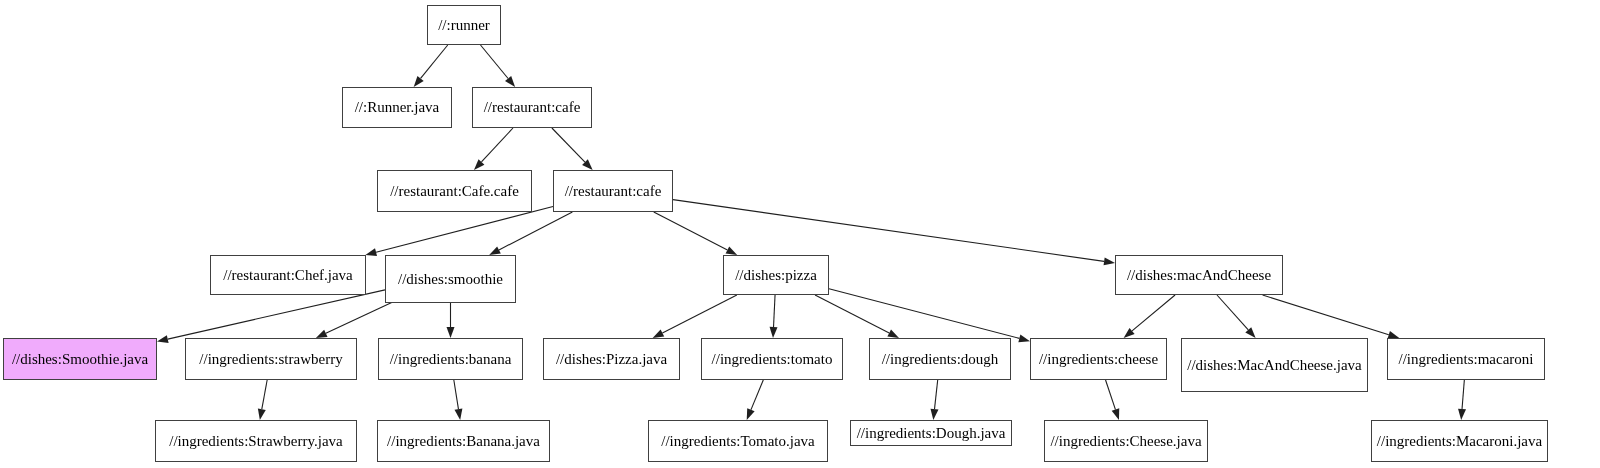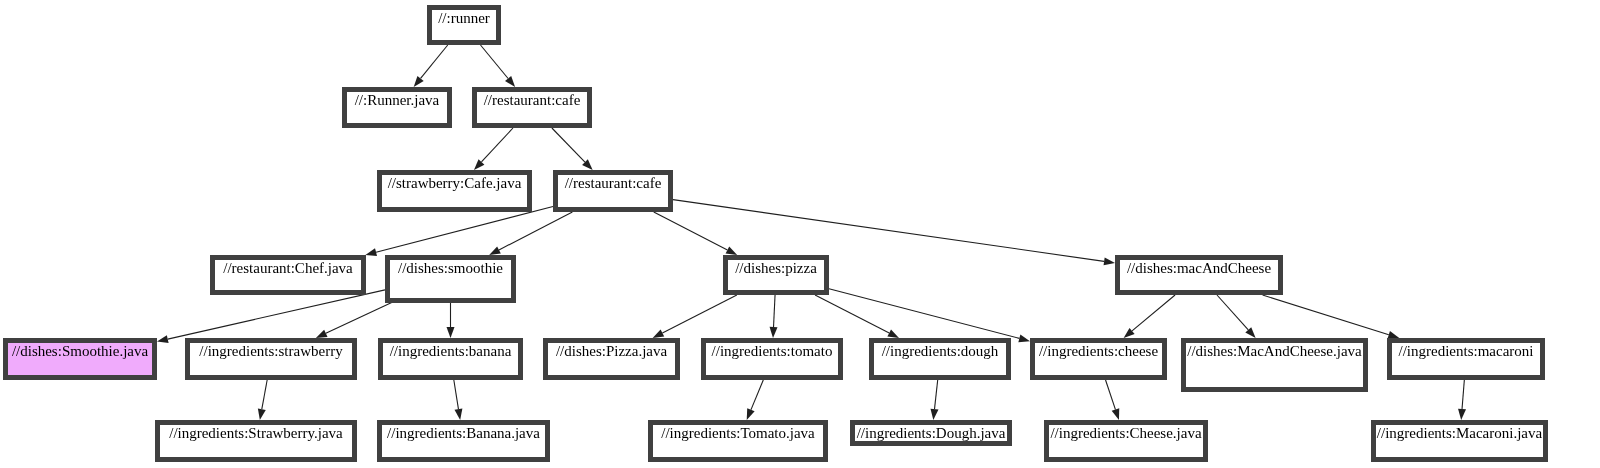--- a/index.html
+++ b/index.html
@@ -19,23 +19,23 @@
     position: absolute;
     left: 0;
     top: 0;
     width: 1600px;
     height: 468px;
   }
   .node {
     position: absolute;
     box-sizing: border-box;
     background: #ffffff;
-    border: 5px solid #737373;
+    border: 1px solid #737373;
     display: flex;
-    align-items: flex-start;
+    align-items: center;
     justify-content: center;
     white-space: nowrap;
     overflow: hidden;
   }
   .node span {
     font-size: 15px;
     color: #000000;
     letter-spacing: 0px;
   }
 </style>
@@ -97,21 +97,21 @@
 <div class="node" style="left: 427px; top: 5px; width: 74px; height: 40px; background: rgb(255, 255, 255); border-color: rgb(64, 64, 64);">
       <span style="color: rgb(0, 0, 0);">//:runner</span>
     </div>
     <div class="node" style="left: 342px; top: 87px; width: 110px; height: 41px; background: rgb(255, 255, 255); border-color: rgb(64, 64, 64);">
       <span style="color: rgb(0, 0, 0);">//:Runner.java</span>
     </div>
     <div class="node" style="left: 472px; top: 87px; width: 120px; height: 41px; background: rgb(255, 255, 255); border-color: rgb(64, 64, 64);">
       <span style="color: rgb(0, 0, 0);">//restaurant:cafe</span>
     </div>
     <div class="node" style="left: 377px; top: 170px; width: 155px; height: 42px; background: rgb(255, 255, 255); border-color: rgb(64, 64, 64);">
-      <span style="color: rgb(0, 0, 0);">//strawberry:Cafe.java</span>
+      <span style="color: rgb(0, 0, 0);">//restaurant:Cafe.cafe</span>
     </div>
     <div class="node" style="left: 553px; top: 170px; width: 120px; height: 42px; background: rgb(255, 255, 255); border-color: rgb(64, 64, 64);">
       <span style="color: rgb(0, 0, 0);">//restaurant:cafe</span>
     </div>
     <div class="node" style="left: 210px; top: 255px; width: 156px; height: 40px; background: rgb(255, 255, 255); border-color: rgb(64, 64, 64);">
       <span style="color: rgb(0, 0, 0);">//restaurant:Chef.java</span>
     </div>
     <div class="node" style="left: 385px; top: 255px; width: 131px; height: 48px; background: rgb(255, 255, 255); border-color: rgb(64, 64, 64);">
       <span style="color: rgb(0, 0, 0);">//dishes:smoothie</span>
     </div>

